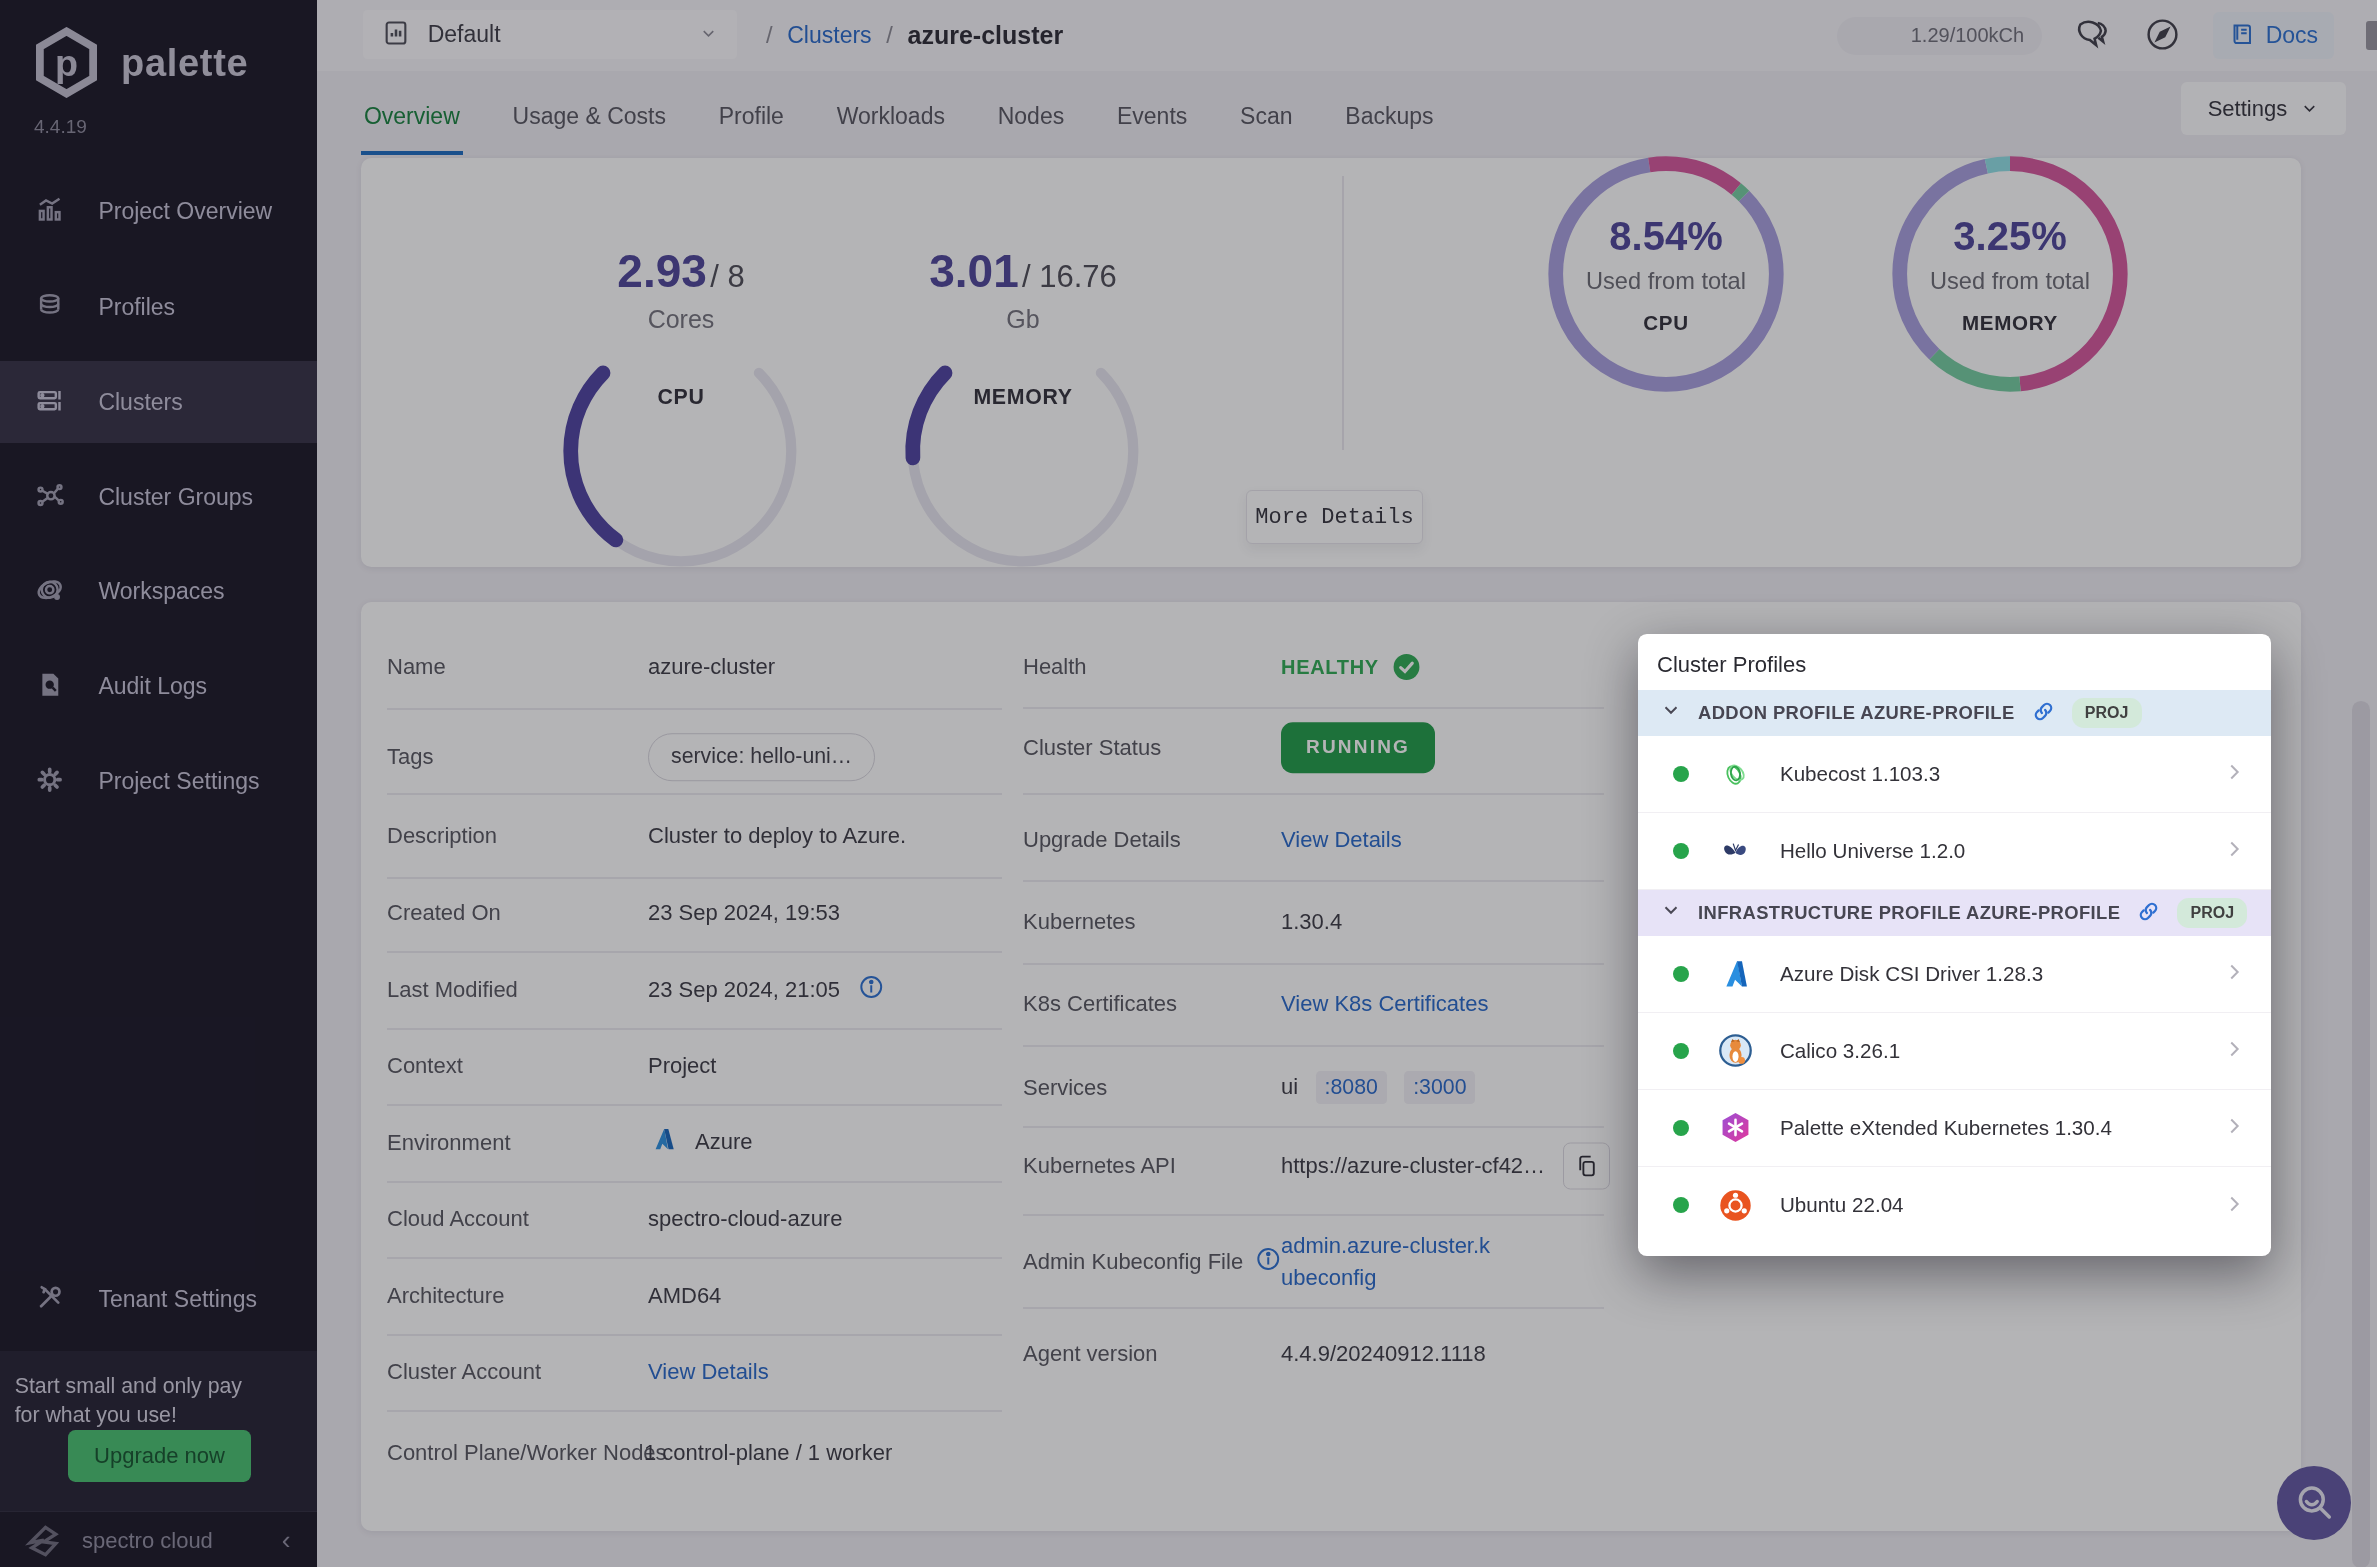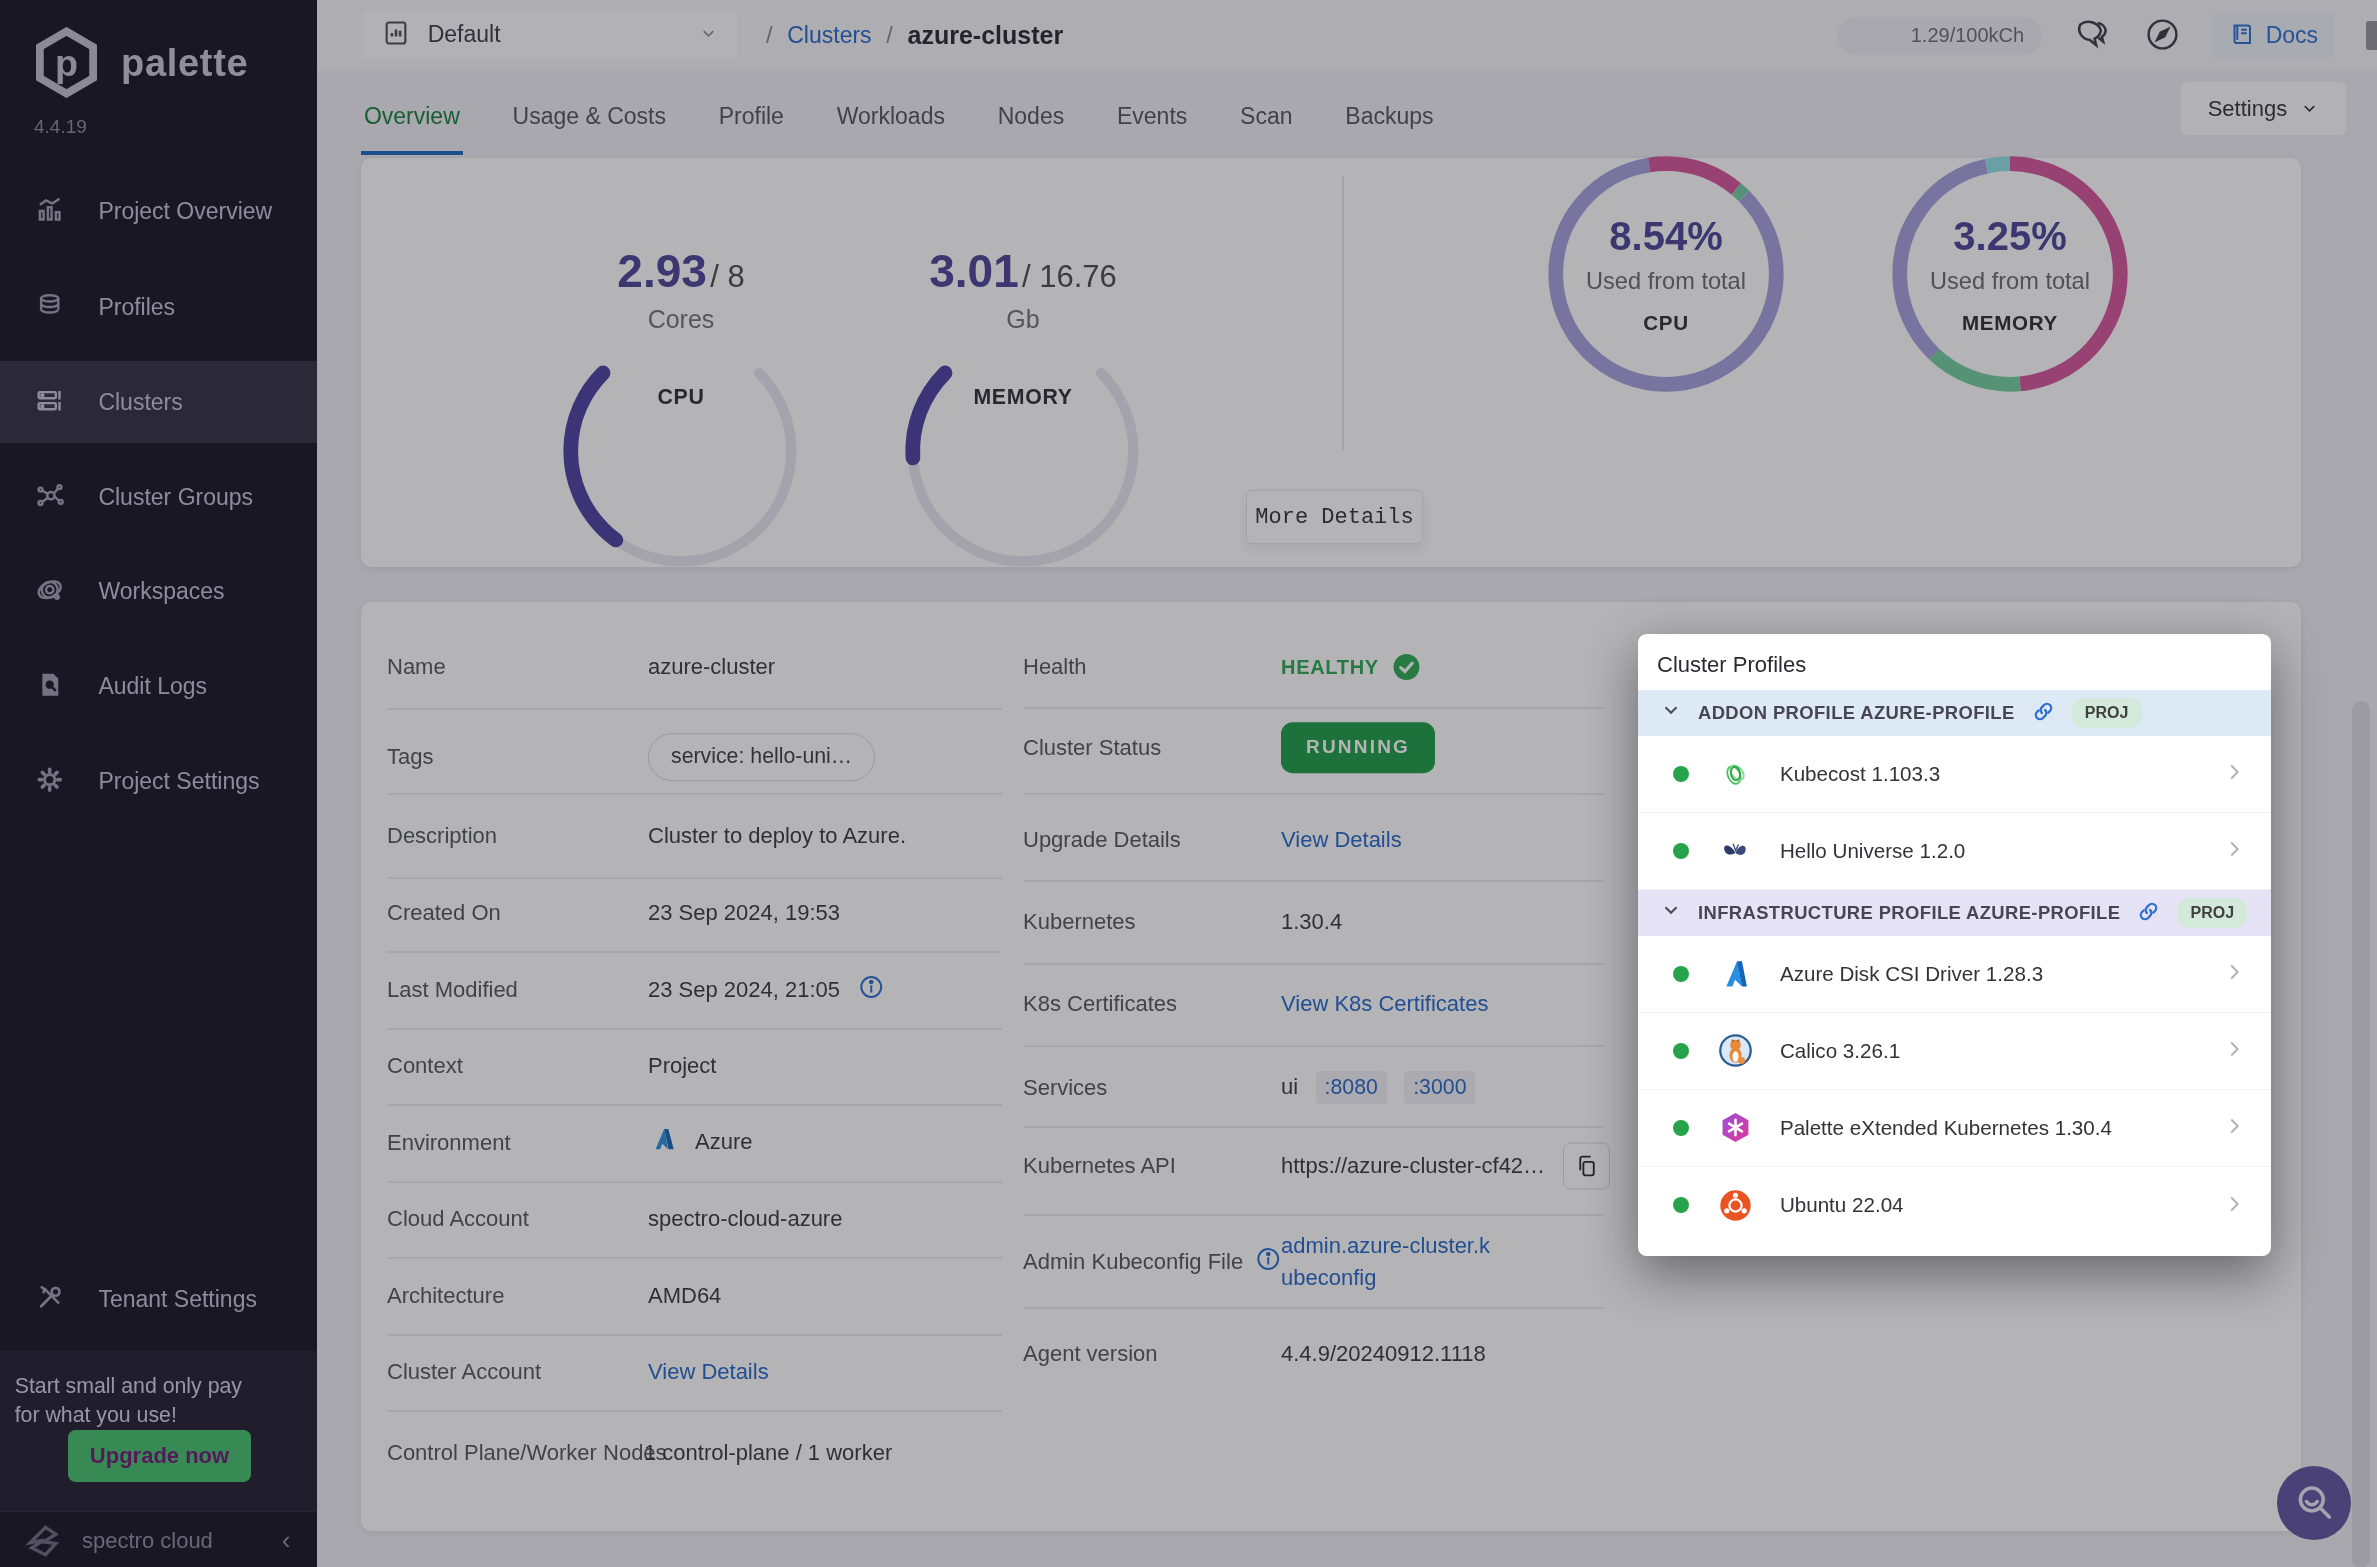--- a/index.html
+++ b/index.html
@@ -9,21 +9,21 @@
   .sidebar{position:absolute;left:0;top:0;width:317px;height:1568px;background:#181525;z-index:10;}
   .logo-row{position:absolute;left:31px;top:26.5px;display:flex;align-items:center;gap:19px;}
   .logo-word{font-size:38px;font-weight:700;color:#c9c6d6;letter-spacing:0.7px;}
   .version{position:absolute;left:34px;top:116px;font-size:19px;color:#8d8a9c;}
   .nav-item{position:absolute;left:0;width:317px;height:82px;display:flex;align-items:center;gap:34px;padding-left:35px;box-sizing:border-box;cursor:pointer;}
   .nav-item .lbl{font-size:23px;color:#c7c3d7;}
   .nav-item.active{background:#332f44;}
   .promo{position:absolute;left:0;top:1351px;width:317px;height:160px;background:#232032;}
   .promo-text{margin:20.6px 14.7px 0;font-size:21.3px;line-height:29.4px;color:#d6d3e2;}
   .upgrade-btn{position:absolute;left:68px;top:79px;width:183px;height:52px;background:#46c06f;border:none;border-radius:7.4px;
-               font-family:inherit;font-size:22px;color:#701a75;font-weight:700;cursor:pointer;}
+               font-family:inherit;font-size:22px;color:#14532d;font-weight:400;cursor:pointer;}
   .side-footer{position:absolute;left:0;top:1511px;width:317px;height:57px;border-top:1.5px solid #2e2a3c;display:flex;align-items:center;}
   .side-footer .brand{font-size:22px;color:#908da0;margin-left:16px;}
   .collapse{margin-left:auto;margin-right:26.5px;font-size:26.5px;color:#908da0;cursor:pointer;}
   
   .topbar{position:absolute;left:317px;top:0;width:2288px;height:71px;background:#f6f5f9;display:flex;align-items:center;z-index:5;padding-left:44px;}
   .proj-chip{position:absolute;left:46px;top:10.3px;width:374px;height:49px;background:#fcfbfe;border-radius:4.4px;
              display:flex;align-items:center;gap:17.7px;padding:0 19px;box-sizing:border-box;cursor:pointer;}
   .proj-chip .lbl{font-size:23px;color:#3c3b45;}
   .proj-chip .chev{margin-left:auto;color:#8b8a95;}
   .crumbs{position:absolute;left:449px;top:0;height:71px;display:flex;align-items:center;gap:14.7px;}

